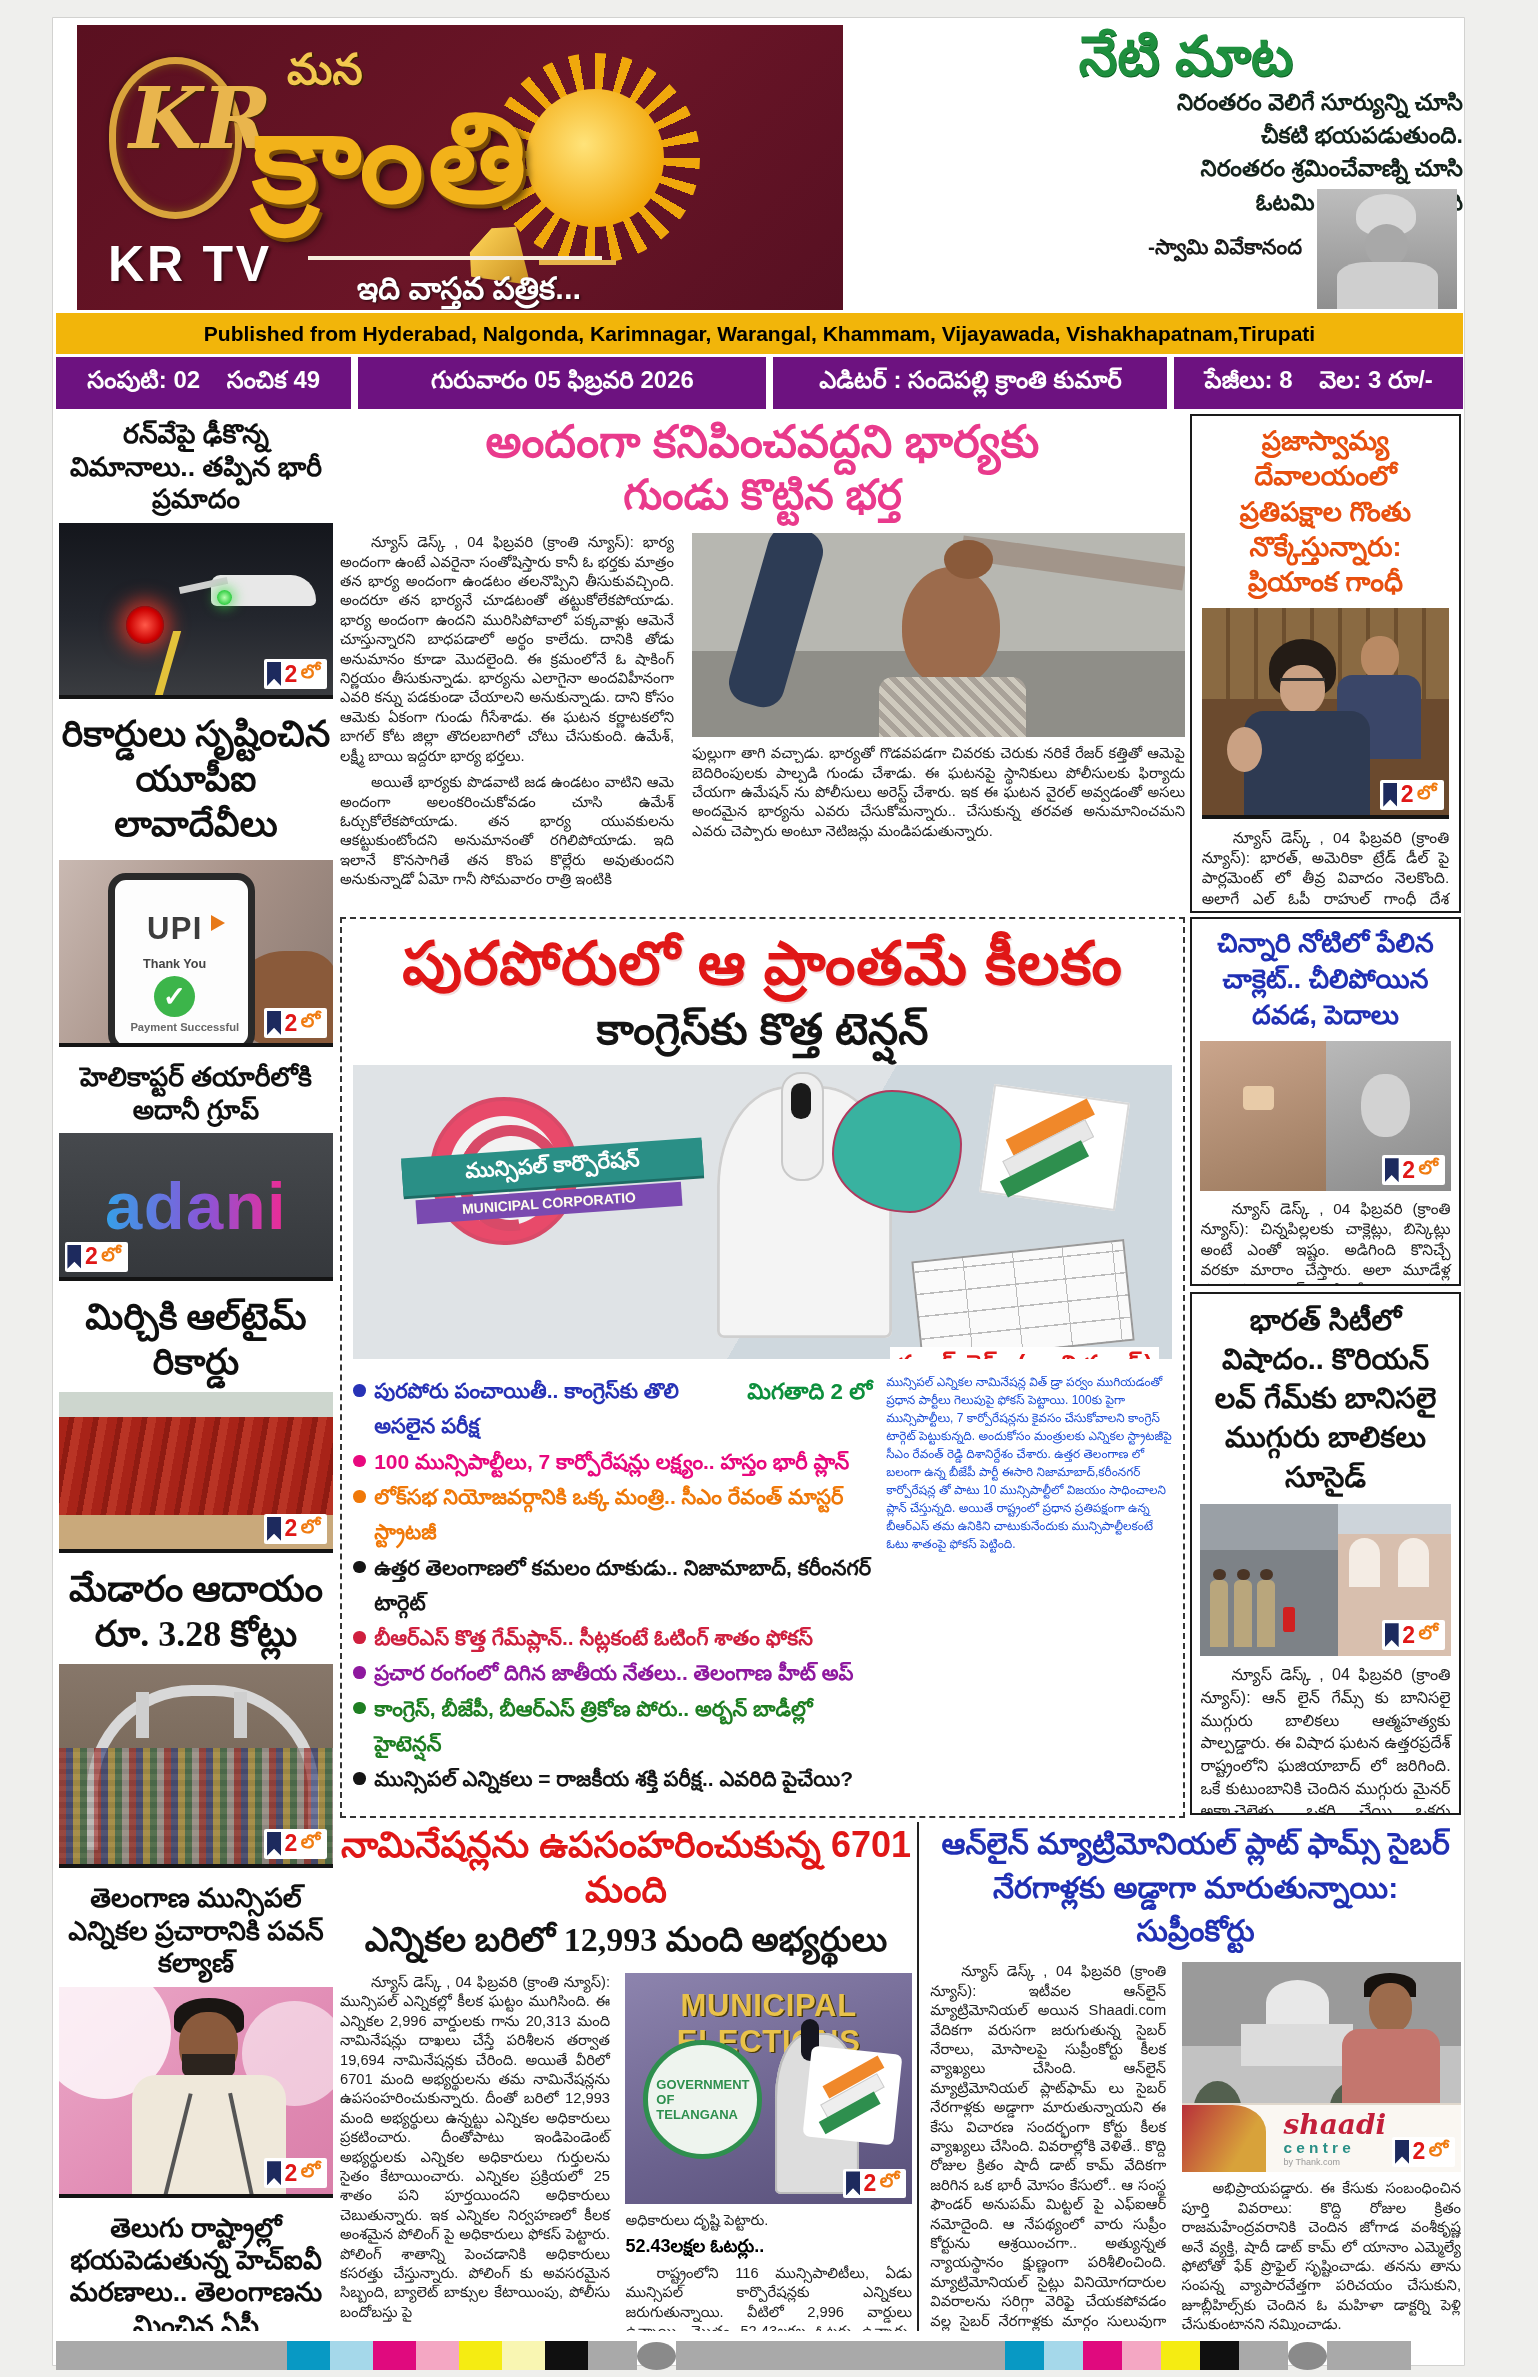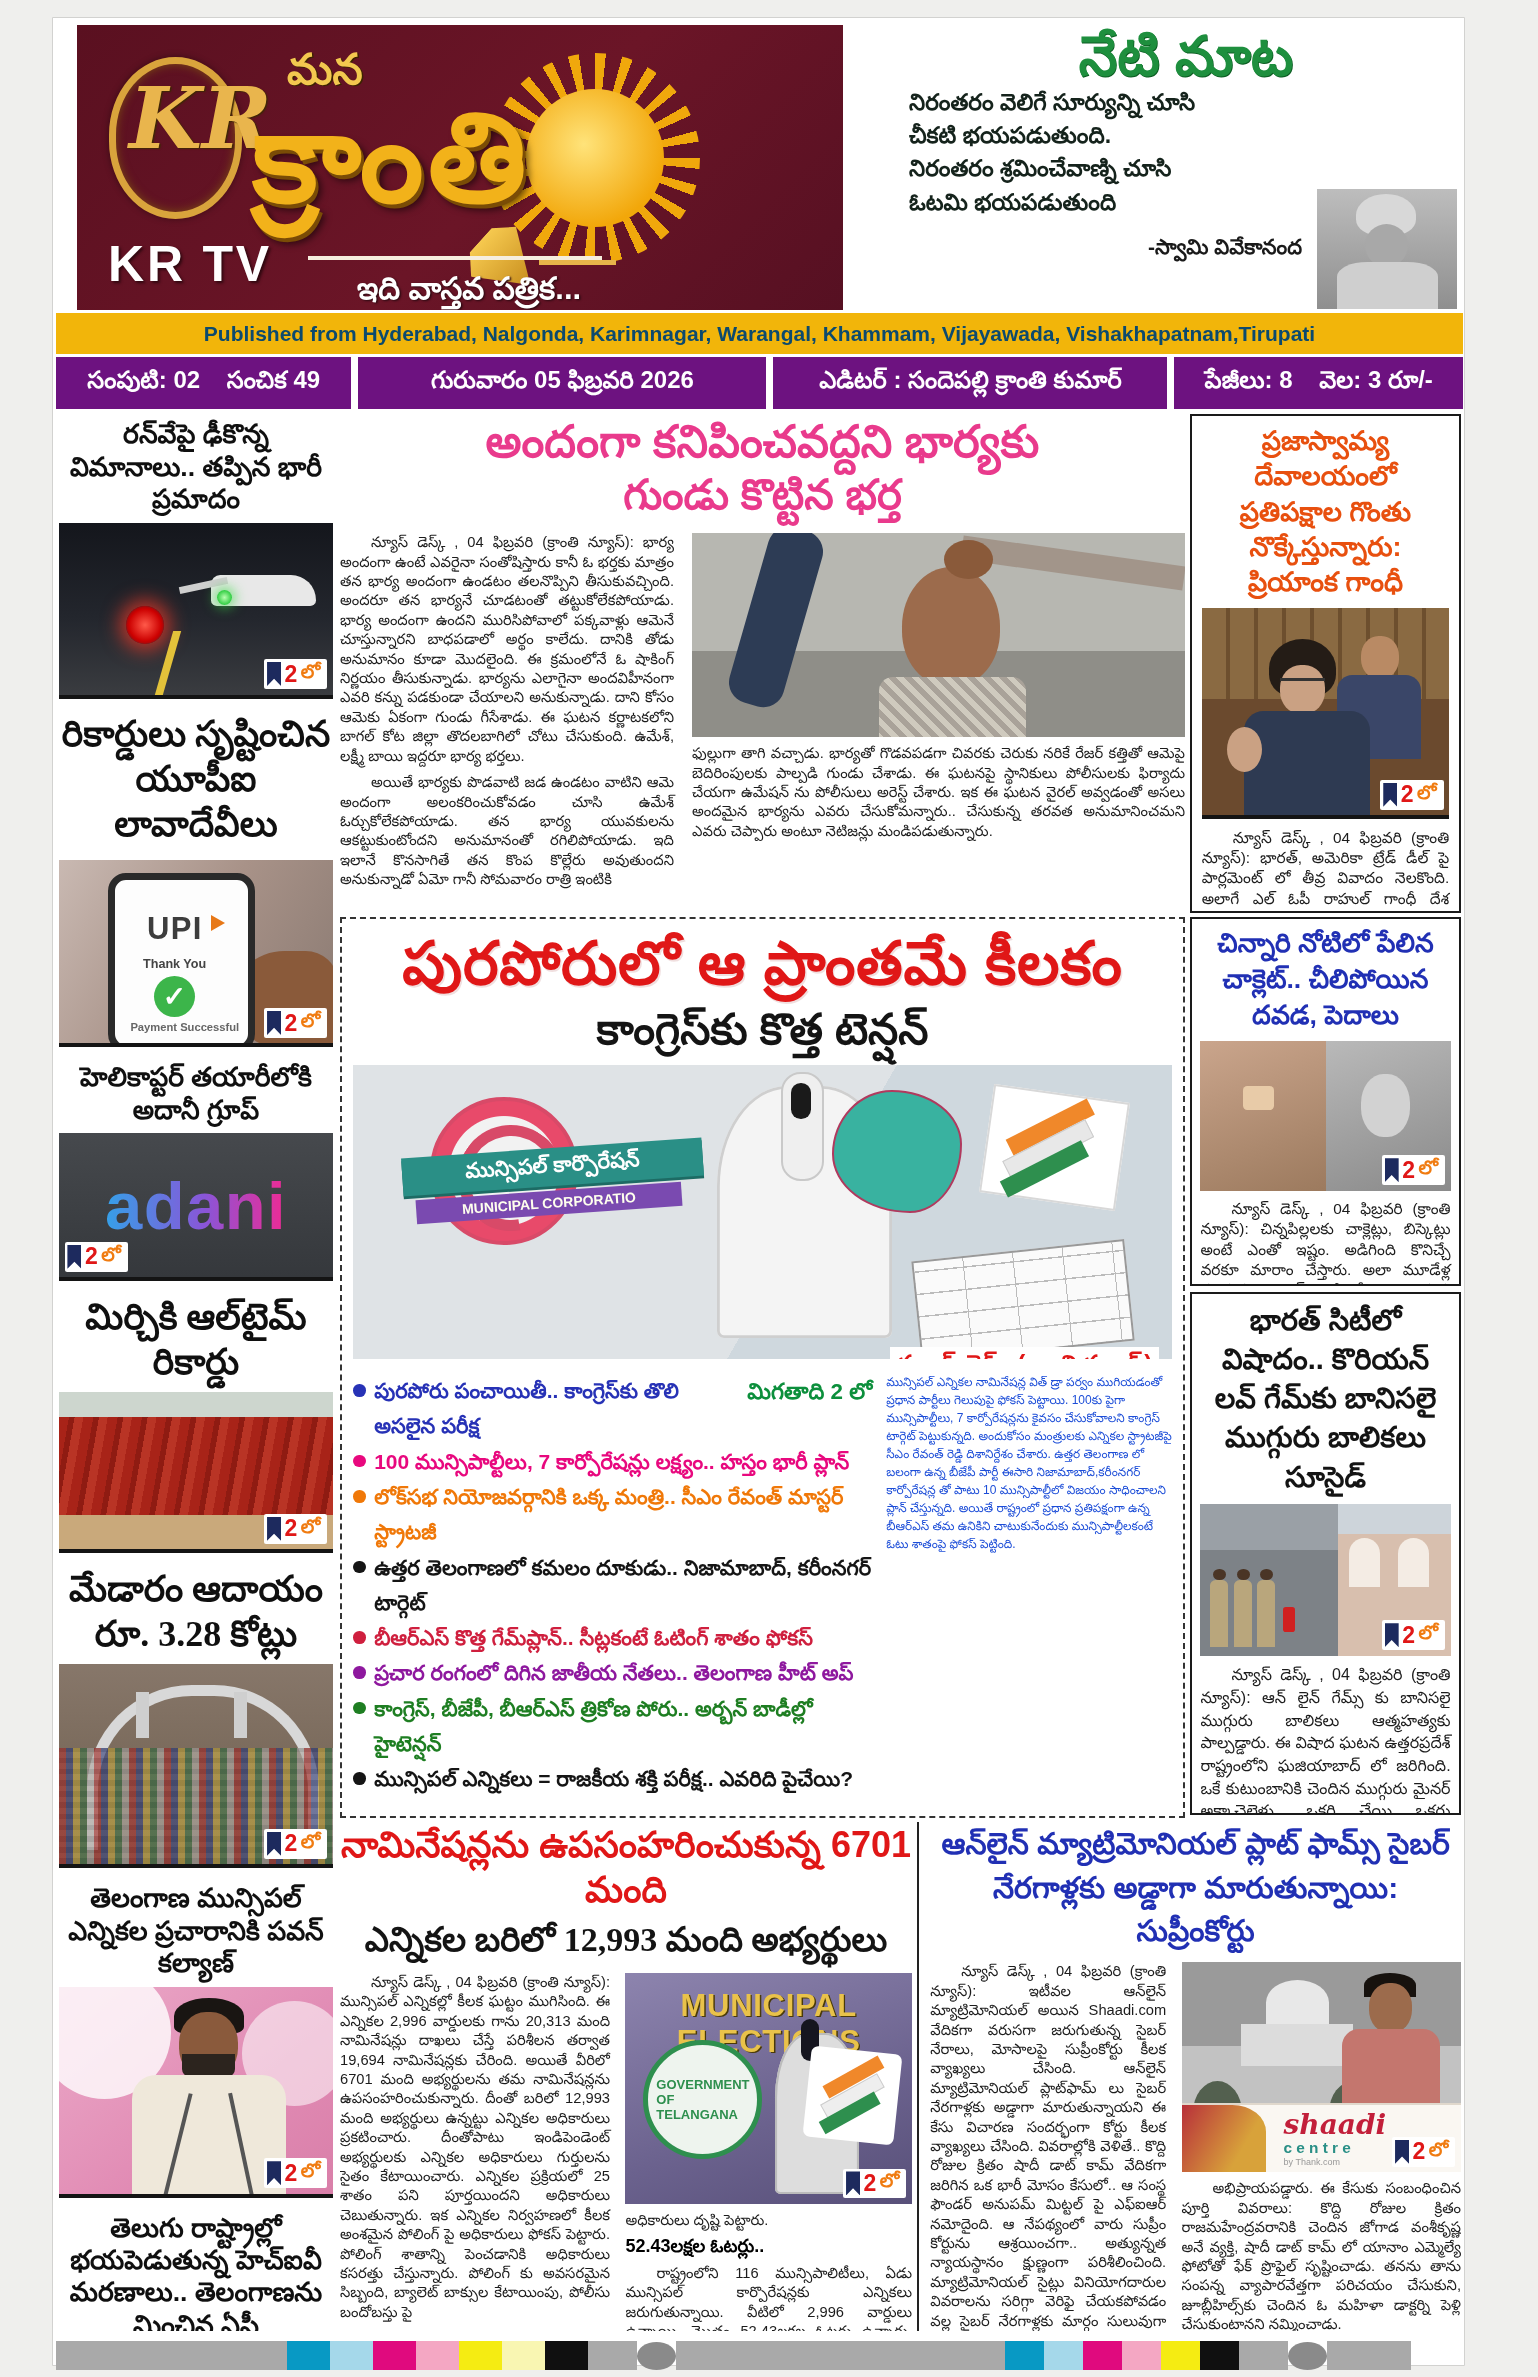--- a/index.html
+++ b/index.html
@@ -16,30 +16,30 @@
   .kranthi{position:absolute;left:175px;top:70px;color:#f2b21a;font-size:126px;font-weight:bold;line-height:1;text-shadow:2.8px 3.5px 0 #7a4c06,5.6px 6.3px 7px rgba(0,0,0,.55);letter-spacing:4.2px;}
   .sun{position:absolute;left:413px;top:28px;width:210px;height:210px;border-radius:50%;background:repeating-conic-gradient(#f0a80c 0deg 6deg,rgba(240,168,12,0) 6deg 15deg);}
   .sun i{position:absolute;inset:17%;border-radius:50%;background:radial-gradient(circle at 42% 40%,#ffe37a,#f2a70a 72%);display:block;}
   .nib{position:absolute;left:395px;top:204px;width:67px;height:67px;background:linear-gradient(180deg,#f6c94f,#c78d1d);clip-path:polygon(50% 100%,0 26%,26% 0,74% 0,100% 26%);transform:rotate(-48deg);}
   .nib-line{position:absolute;left:462px;top:231px;width:84px;height:5.6px;background:#e7b54a;}
   .tagline{position:absolute;left:280px;top:246px;color:#fff;font-size:31px;font-weight:bold;text-shadow:1.4px 1.4px 2.1px #2c0a12;}
   .mast-rule{position:absolute;left:231px;top:231px;width:294px;height:3.5px;background:#f6eede;}
 
   .mast-right{left:909px;top:28px;width:554px;height:282px;background:#fff;}
   .neti{color:#1e8f3e;font-size:55px;font-weight:bold;text-align:center;line-height:1.05;text-shadow:0.7px 0.7px 0 #0c5c22;}
-  .qline{color:#15231c;font-size:23px;font-weight:bold;text-align:left;line-height:1.45;}
+  .qline{color:#15231c;font-size:23px;font-weight:bold;text-align:right;line-height:1.45;}
   .attr{position:absolute;right:161px;bottom:46px;color:#1a1a1a;font-size:21px;font-weight:bold;}
   .ph-viv{position:absolute;right:5.6px;bottom:1.4px;width:140px;height:120px;background:linear-gradient(180deg,#bdbdbd,#8f8f8f);overflow:hidden;}
   .viv-turban{position:absolute;left:39px;top:5.6px;width:60px;height:42px;border-radius:50% 50% 40% 40%;background:#d8d8d8;}
   .viv-face{position:absolute;left:48px;top:35px;width:43px;height:43px;border-radius:50%;background:#a8a8a8;}
   .viv-robe{position:absolute;left:19.6px;top:73px;width:101px;height:49px;border-radius:30% 30% 0 0;background:#cfcfcf;}
 
   
   .pub-strip{left:56px;top:313px;width:1407px;height:41px;background:#f2b50a;display:flex;align-items:center;justify-content:center;}
-  .pub-strip span{color:#0c4a6e;font-size:21px;font-weight:bold;}
+  .pub-strip span{color:#000000;font-size:21px;font-weight:bold;}
   .dl-bar{left:56px;top:357px;width:1407px;height:52px;display:flex;gap:7px;background:#fff;}
   .dl-cell{background:#6d1280;color:#fff;display:flex;align-items:center;justify-content:center;gap:26.6px;font-size:24px;font-weight:bold;height:100%;}
   .dl1{width:21%;}.dl2{width:29%;}.dl3{width:28%;}.dl4{width:22%;flex:1;}
 
   
   .hl{font-weight:bold;text-align:center;color:#101010;}
   .ph{position:relative;overflow:hidden;border-bottom:4.2px solid #141414;}
   .bt{font-size:14.7px;line-height:1.32;text-align:justify;color:#1c1c1c;}
   .bt.ind{text-indent:31px;}
   .jump{position:absolute;right:5.6px;bottom:5.6px;background:#fff;display:flex;align-items:center;gap:3.5px;padding:1.4px 7px 1.4px 2.8px;border-radius:2.1px;font-weight:bold;}

